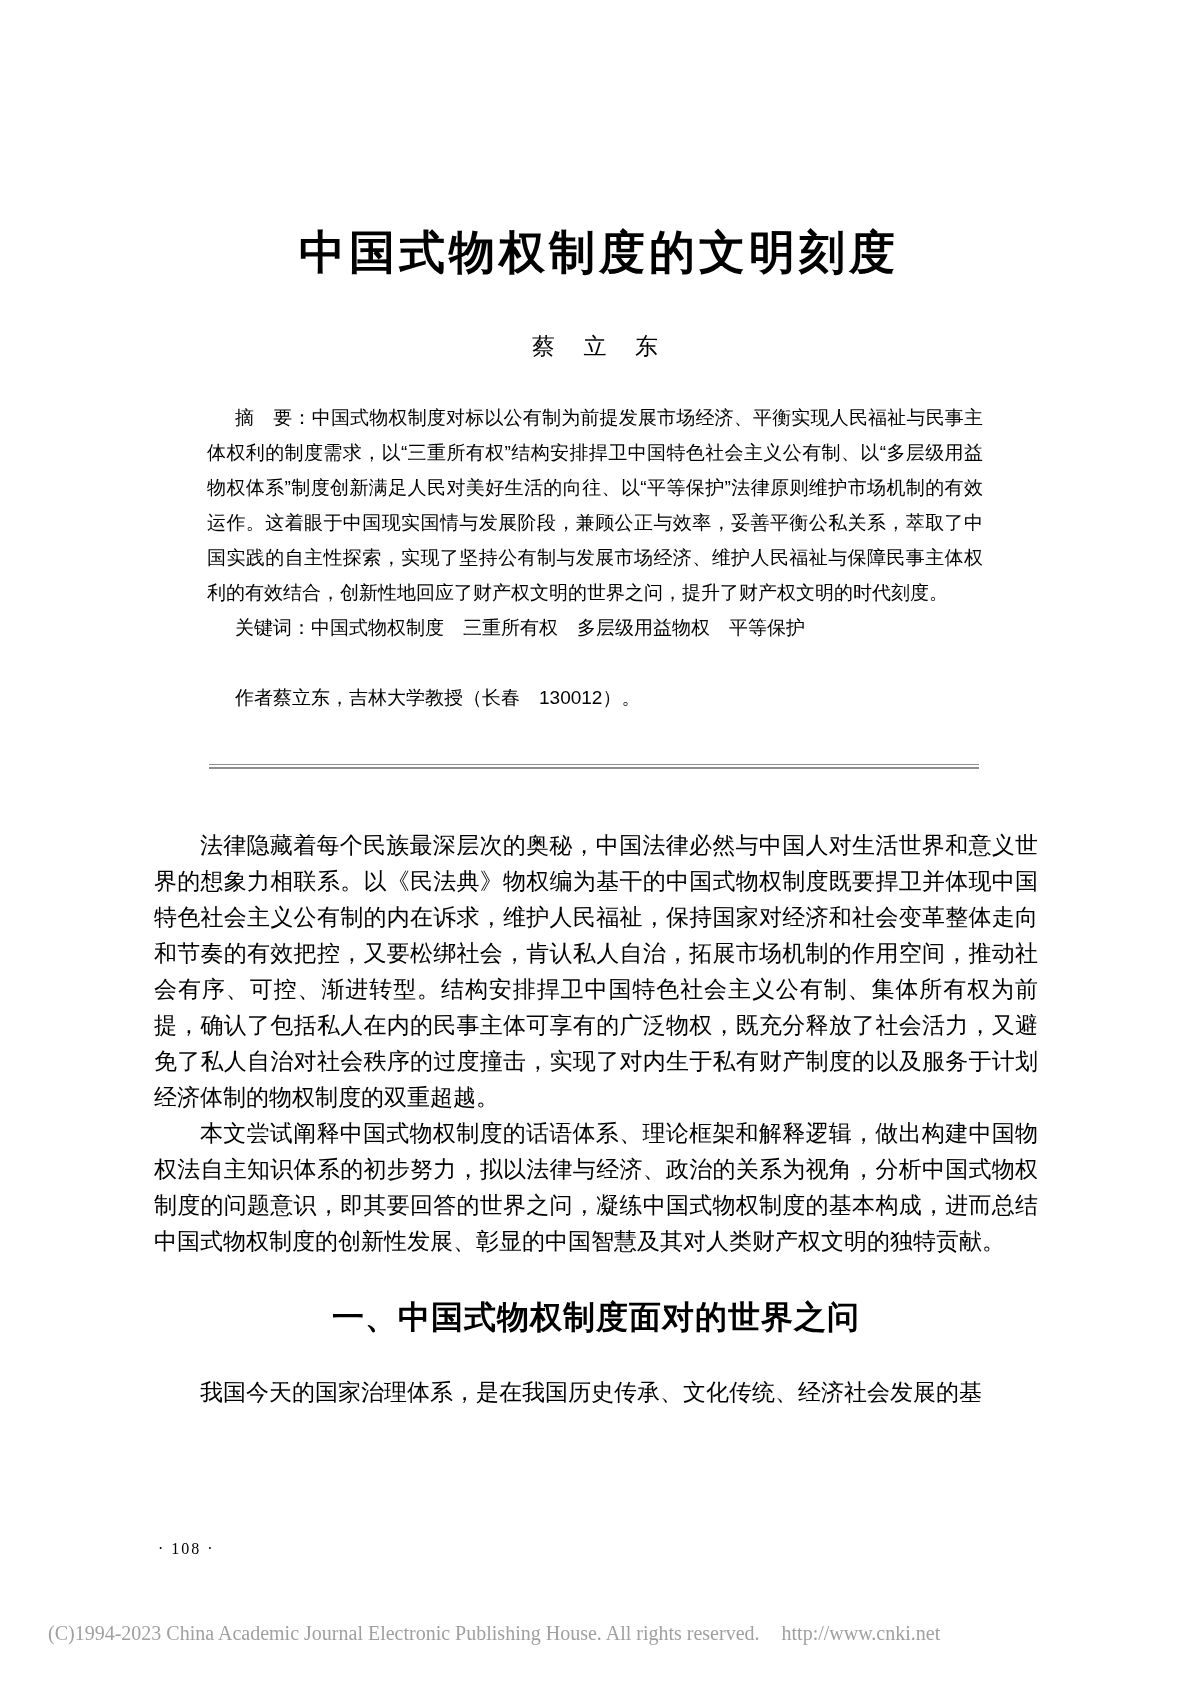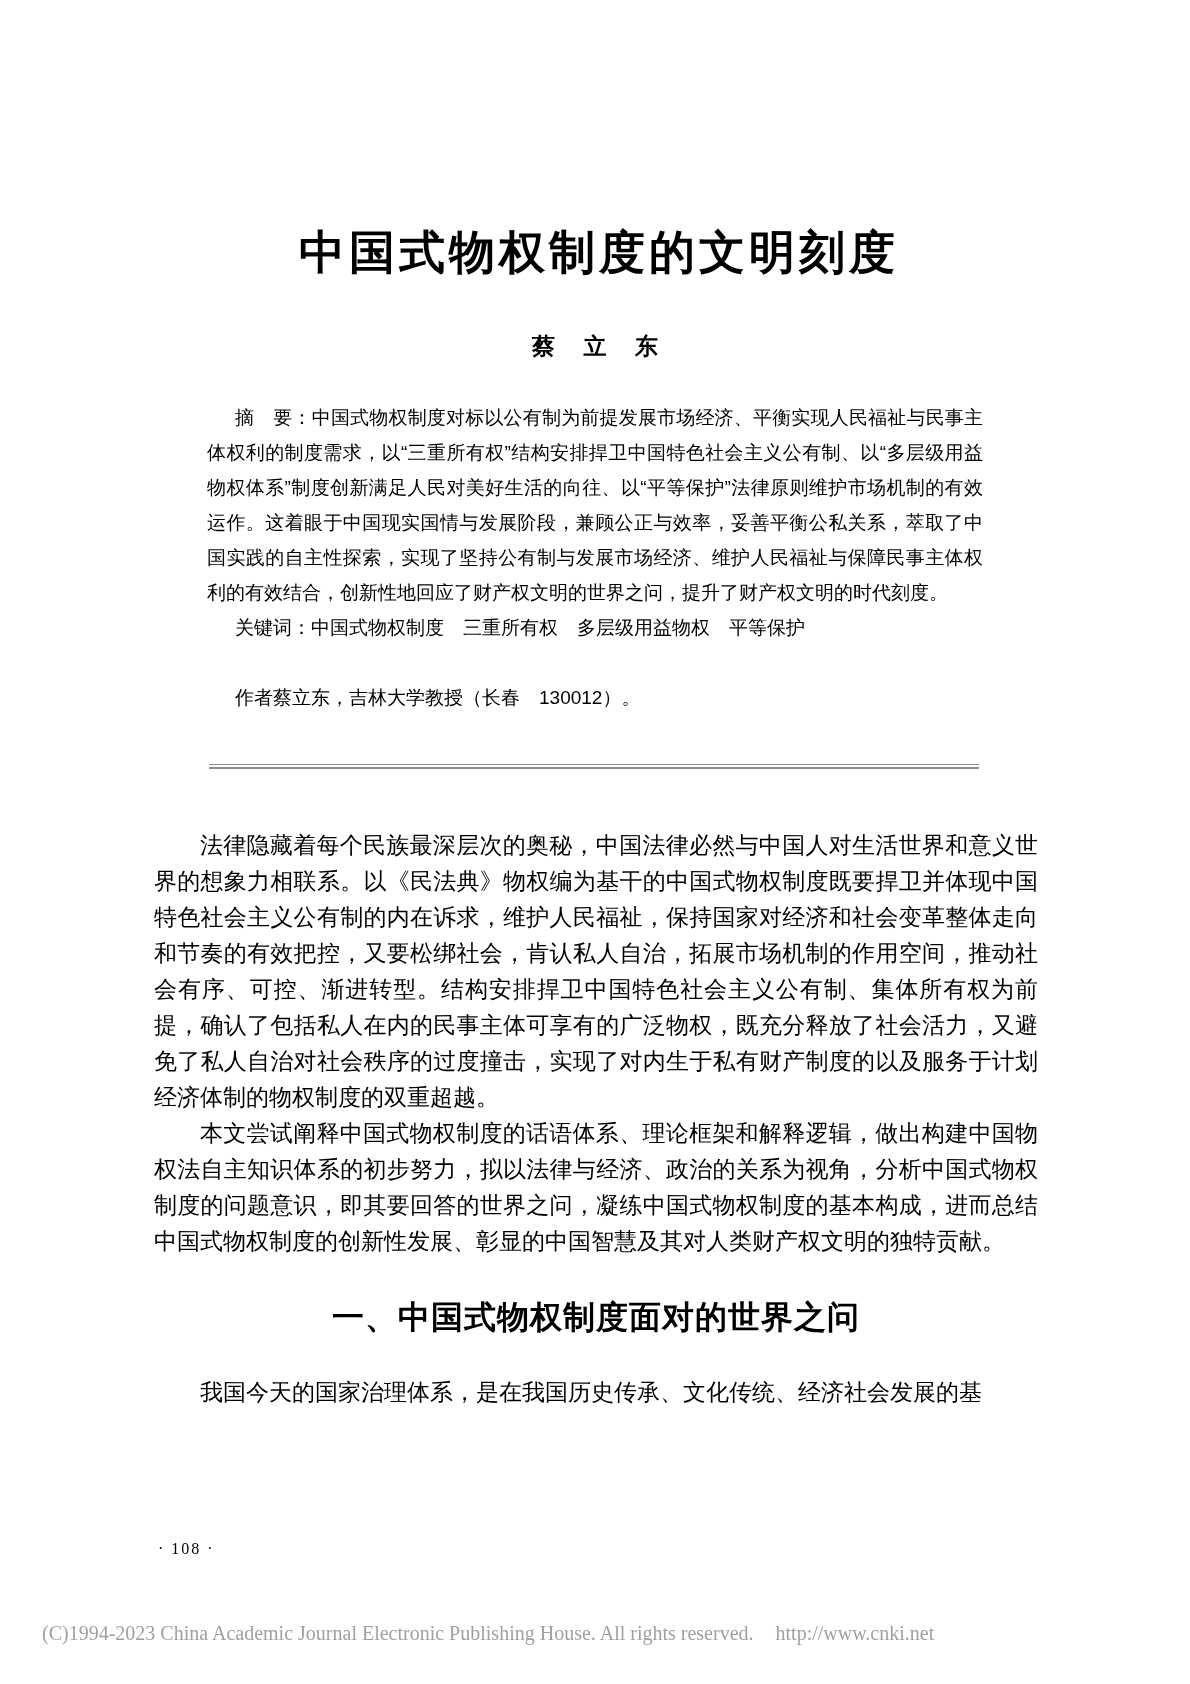--- a/index.html
+++ b/index.html
@@ -25,21 +25,21 @@
     letter-spacing: 4px;
   }
   .author {
     position: absolute;
     top: 332px;
     left: 0;
     width: 100%;
     text-align: center;
     font-size: 23px;
     line-height: 28px;
-    font-weight: 700;
+    font-weight: 400;
     word-spacing: 22px;
   }
   .abstract {
     position: absolute;
     top: 400px;
     left: 207px;
     width: 776px;
     font-size: 19px;
     line-height: 35px;
     text-align: justify;
@@ -78,21 +78,21 @@
     top: 1540px;
     left: 158px;
     font-family: "Liberation Serif", "DejaVu Serif", serif;
     font-size: 16px;
     color: #000000;
     letter-spacing: 2px;
   }
   .footer {
     position: absolute;
     top: 1622px;
-    left: 42px;
+    left: 48px;
     width: 1120px;
     font-family: "Liberation Serif", "DejaVu Serif", serif;
     font-size: 20px;
     color: #a0a0a0;
     white-space: nowrap;
   }
   .footer-url { margin-left: 22px; }
 </style>
 </head>
 <body>

